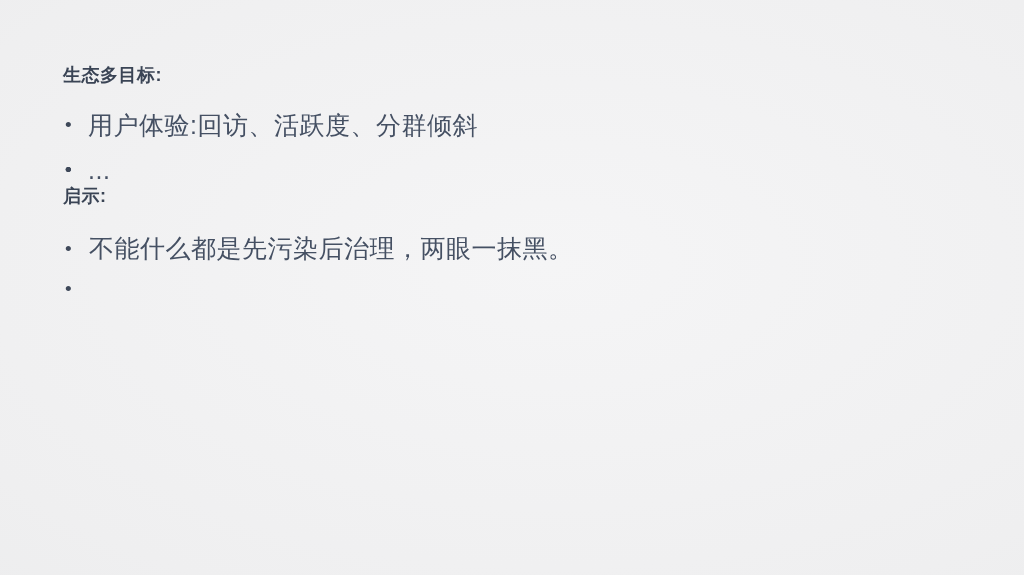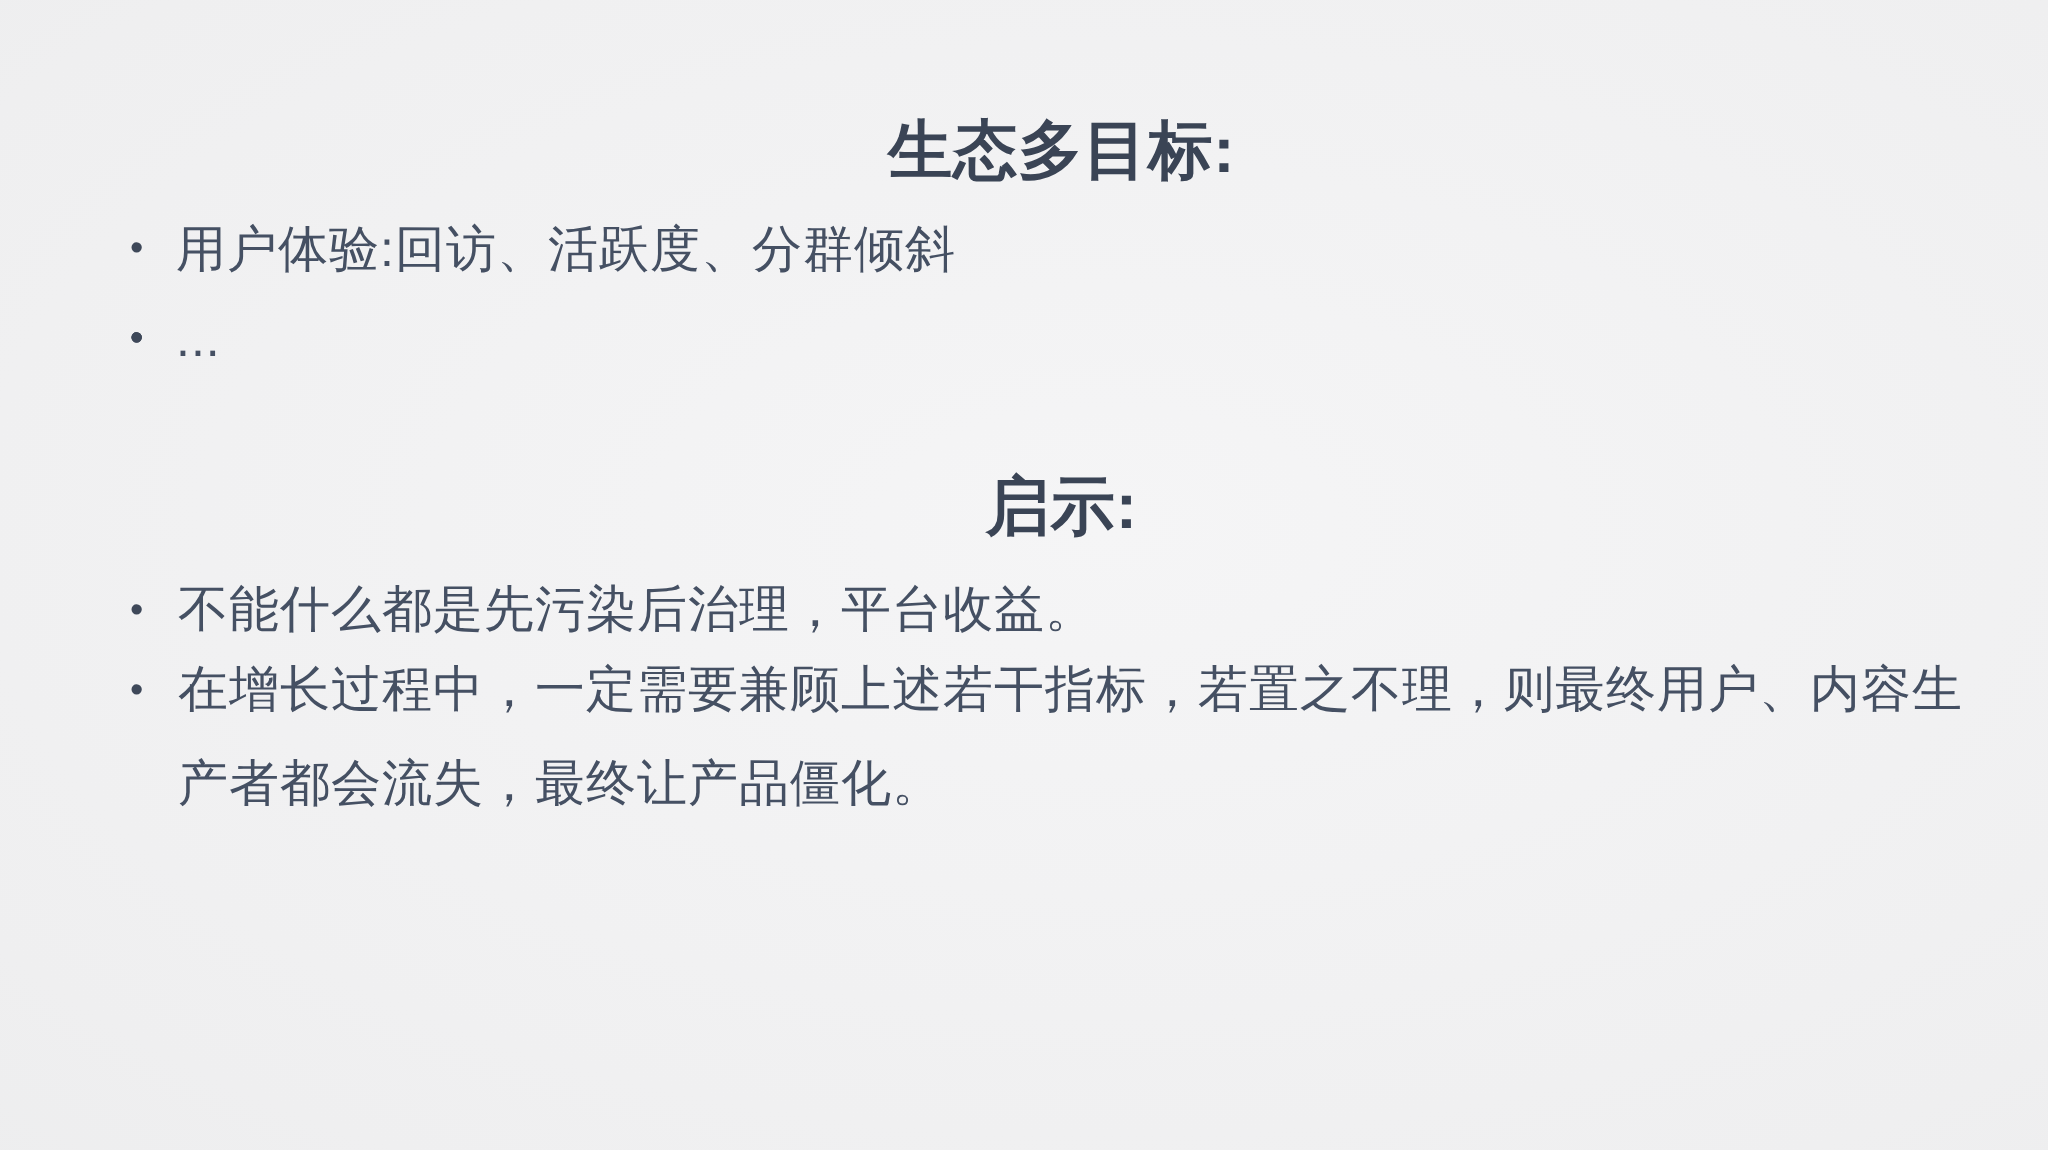--- a/index.html
+++ b/index.html
@@ -16,44 +16,43 @@
     font-family: "Liberation Sans", sans-serif;
   }
   .content {
     position: absolute;
     left: 63px;
     top: 62px;
     width: 936px;
   }
   .sec-title {
     margin: 0;
-    font-size: 32px;
+    font-size: 18px;
     line-height: 26px;
     font-weight: bold;
     color: #3a4455;
     letter-spacing: 0.5px;
-    text-align: center;
   }
   ul.bullets {
     list-style: none;
     margin: 0;
     padding: 0;
   }
   .sec-1 ul.bullets { margin-top: 24px; }
   .sec-1 li {
     position: relative;
     padding-left: 25px;
     font-size: 25px;
     line-height: 26px;
     letter-spacing: 0.5px;
     color: #455063;
     margin-bottom: 19px;
   }
   .sec-1 li:last-child { margin-bottom: 0; }
-  .sec-2 { margin-top: 57px; }
+  .sec-2 { }
   .sec-2 ul.bullets { margin-top: 16px; }
   .sec-2 li {
     position: relative;
     padding-left: 26px;
     max-width: 902px;
     font-size: 25px;
     line-height: 47px;
     letter-spacing: 0.5px;
     color: #455063;
   }
@@ -93,23 +92,22 @@
           <span class="txt">...</span>
         </li>
       </ul>
     </section>
 
     <section class="sec sec-2">
       <h2 class="sec-title">启示:</h2>
       <ul class="bullets">
         <li>
           <span class="marker">•</span>
-          <span class="txt">不能什么都是先污染后治理，平台收益。</span>
+          <span class="txt">不能什么都是先污染后治理，两眼一抹黑。</span>
         </li>
         <li>
           <span class="marker">•</span>
-          <span class="txt">在增长过程中，一定需要兼顾上述若干指标，若置之不理，则最终用户、内容生产者都会流失，最终让产品僵化。</span>
         </li>
       </ul>
     </section>
 
   </div>
 </div>
 
 </body></html>

